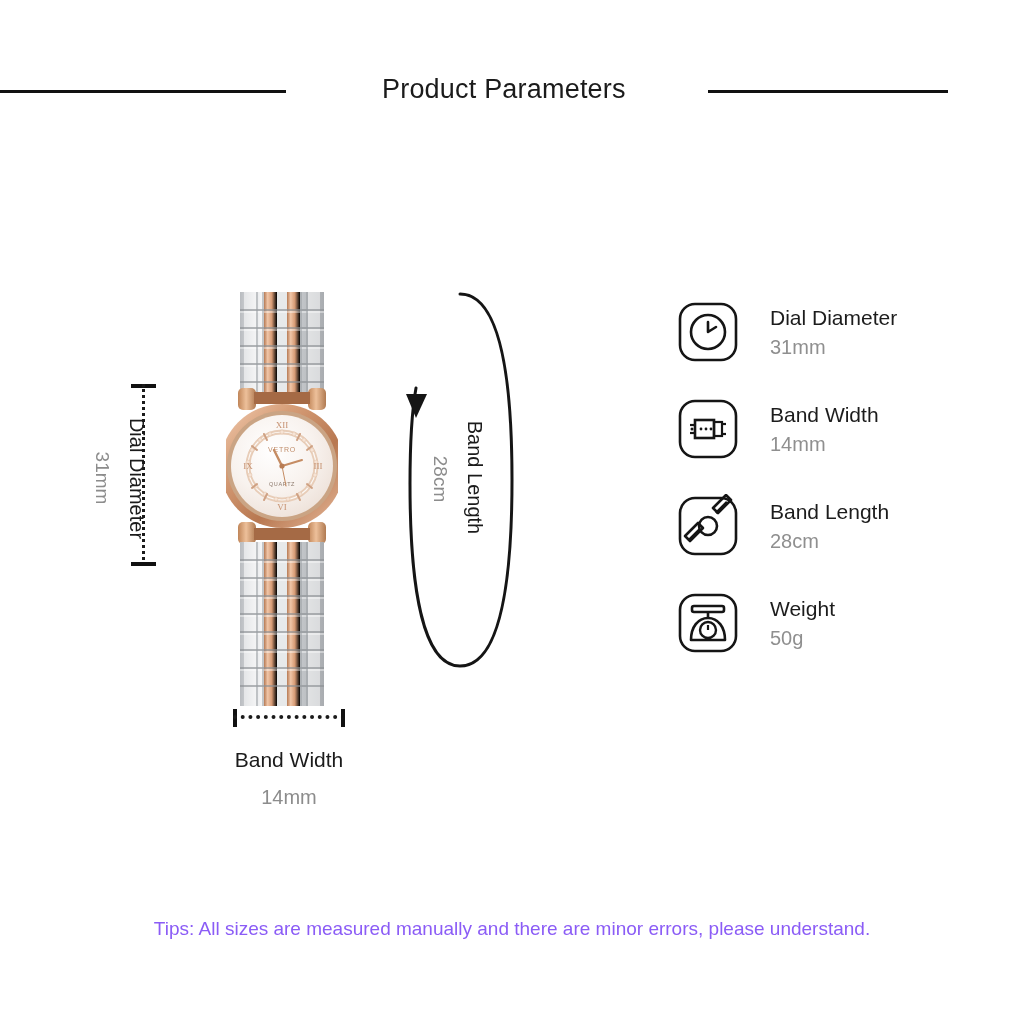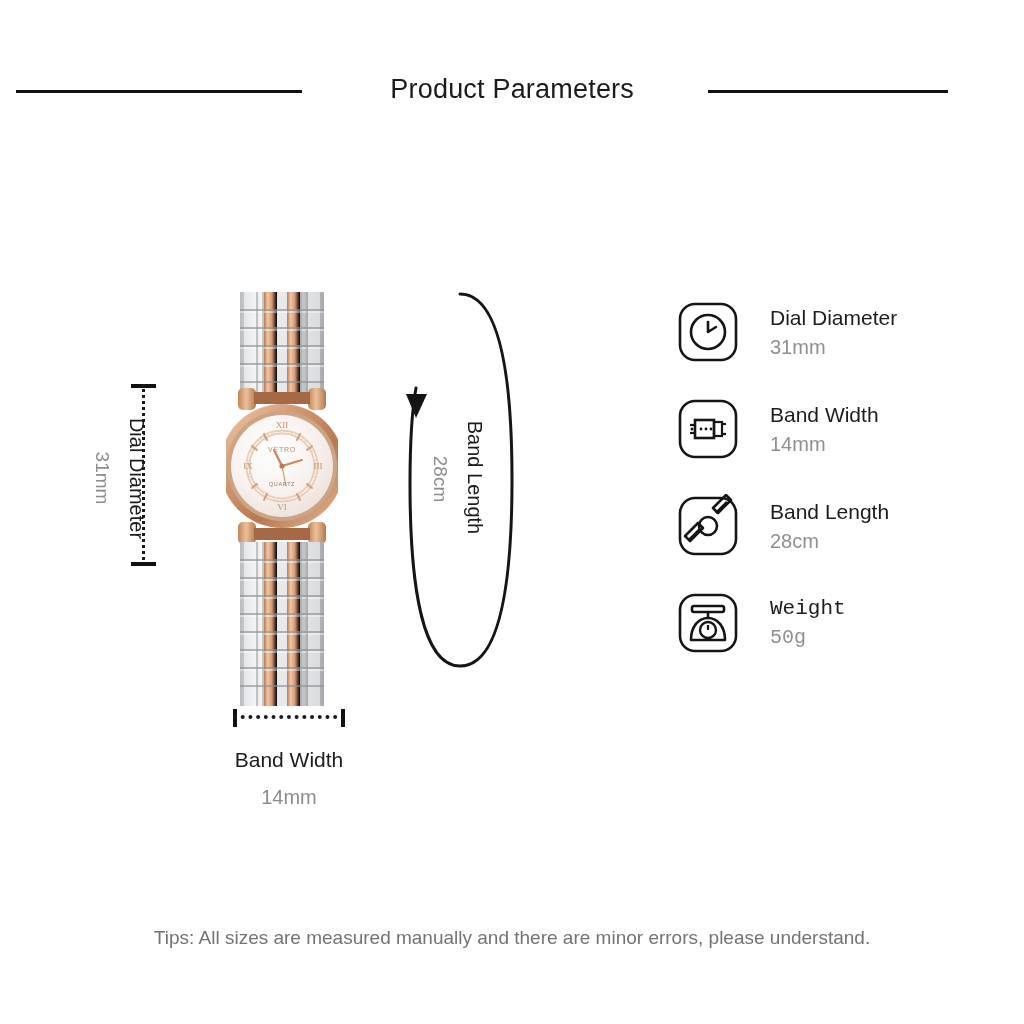--- a/index.html
+++ b/index.html
@@ -17,21 +17,22 @@
 
   
   .header {
     position: absolute;
     top: 62px;
     left: 0;
     width: 948px;
     height: 58px;
     display: flex;
     align-items: center;
-    justify-content: flex-end;
+    justify-content: flex-start;
+    gap: 8px;
   }
   .rule {
     height: 3px;
     background: #111111;
   }
   .rule-left  { width: 286px; }
   .rule-right { width: 240px; }
   .header-title {
     font-size: 27px;
     color: #1b1b1b;
@@ -178,21 +179,21 @@
     left: 676px;
     top: 300px;
     width: 330px;
   }
   .spec-row {
     display: flex;
     align-items: center;
     height: 64px;
     margin-bottom: 33px;
   }
-  .spec-row:last-child { margin-bottom: 12px; font-family: Liberation Mono, monospace; }
+  .spec-row:last-child { margin-bottom: 12px; }
   .spec-icon {
     width: 64px;
     height: 64px;
     flex: 0 0 64px;
   }
   .spec-icon svg { display: block; }
   .spec-text {
     margin-left: 30px;
     line-height: 1.0;
   }
@@ -207,22 +208,21 @@
   }
 
   
   .tips {
     position: absolute;
     left: 0;
     top: 918px;
     width: 1024px;
     text-align: center;
     font-size: 19px;
-    color: #737373;
-    margin-top: 9px;
+    color: #8b5cf6;
   }
 </style>
 </head>
 <body>
 
 <div class="header">
   <div class="rule rule-left"></div>
   <div class="header-title">Product Parameters</div>
   <div class="rule rule-right"></div>
 </div>

